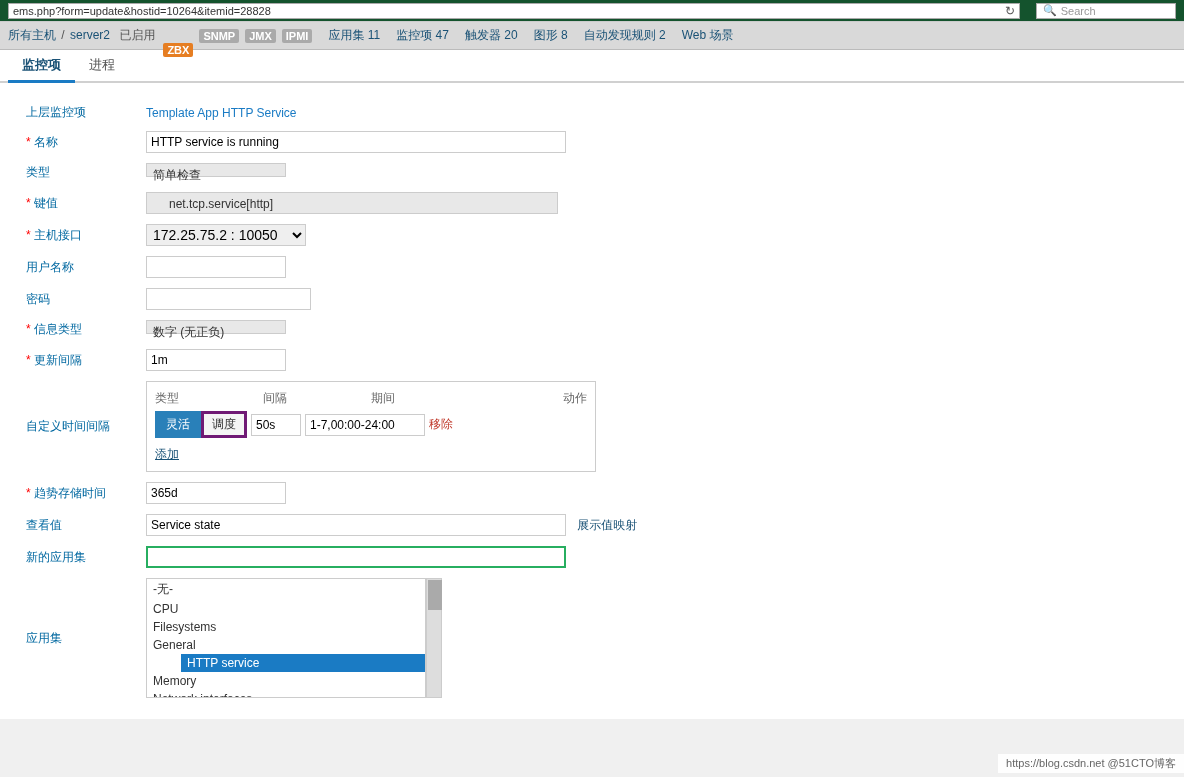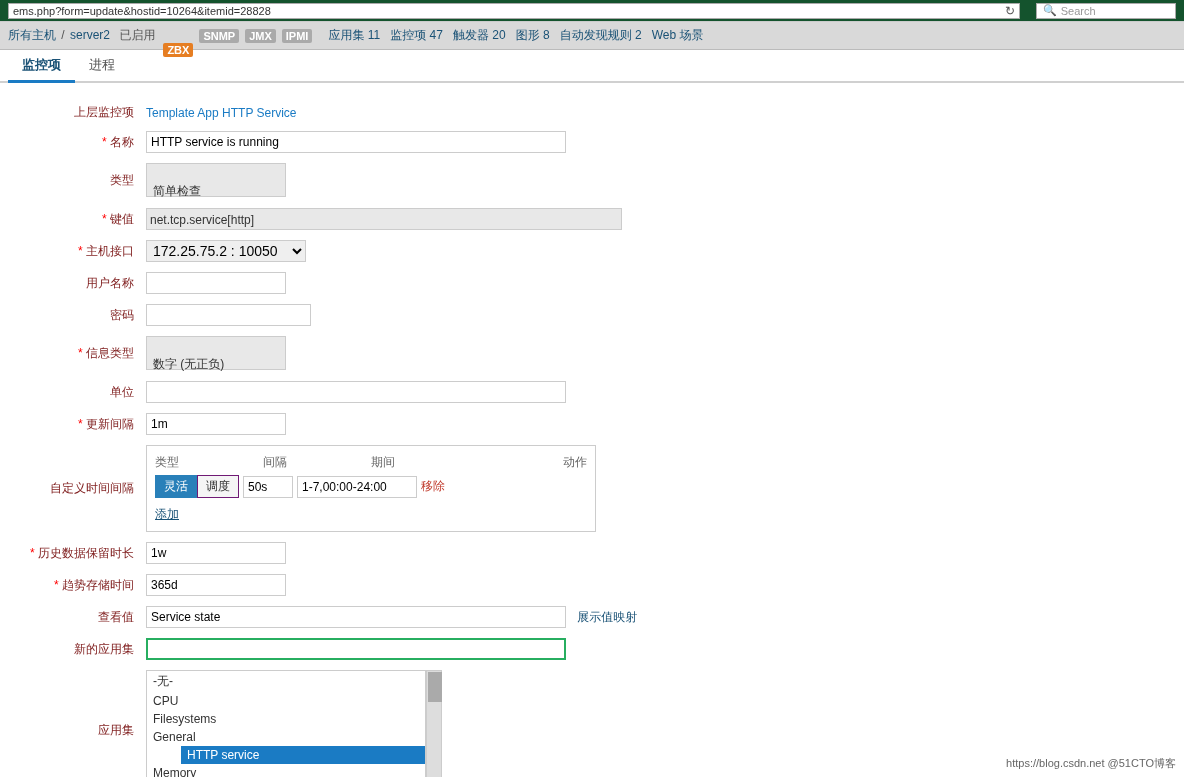--- a/index.html
+++ b/index.html
@@ -57,21 +57,21 @@
       display: inline-block;
       padding: 1px 4px;
       border-radius: 2px;
       font-size: 11px;
       font-weight: bold;
       margin-left: 2px;
     }
     .badge-zbx { background: #e67e22; color: white; margin-top: 29px; }
     .badge-snmp { background: #aaa; color: white; }
 
-    .nav-links { display: flex; gap: 2px; margin-left: 8px; }
+    .nav-links { display: flex; gap: 8px; margin-left: 8px; }
     .nav-link { font-size: 12px; color: #1a5276; text-decoration: none; padding: 2px 4px; white-space: nowrap; }
 
     
     .tabs {
       background: white;
       border-bottom: 2px solid #d0d0d0;
       display: flex;
       padding: 0 8px;
     }
     .tab {
@@ -88,24 +88,24 @@
       font-weight: bold;
     }
 
     
     .content { background: white; padding: 16px 20px; min-height: 600px; }
 
     
     .form-table { width: 100%; border-collapse: collapse; }
     .form-table tr td { padding: 5px 6px; vertical-align: middle; }
     .form-label {
-      text-align: right;
+      text-align: left;
       width: 120px;
       font-size: 12px;
-      color: #7f1d1d;
+      color: #0369a1;
       white-space: nowrap;
     }
     .form-label.required::before {
       content: "* ";
       color: red;
     }
     .form-value { }
 
     input[type="text"], input[type="password"] {
       height: 22px;
@@ -123,52 +123,52 @@
       font-size: 14px;
       padding: 0 2px;
       width: 160px;
     }
 
     .static-field {
       display: inline-block;
       height: 14px;
       background: #e8e8e8;
       border: 1px solid #ccc;
-      padding: 16px 6px;
+      padding: 0 6px;
       line-height: 22px;
       font-size: 12px;
       min-width: 140px;
     }
 
     .readonly-wide {
       display: inline-block;
       height: 22px;
       background: #e8e8e8;
       border: 1px solid #ccc;
-      padding: 0 3px;
+      padding: 0 22px;
       line-height: 22px;
       font-size: 12px;
-      width: 476px;
+      width: 412px;
     }
 
     
     .custom-interval {
       border: 1px solid #ccc;
       padding: 8px;
       width: 450px;
     }
     .ci-header { display: flex; gap: 0; font-size: 12px; color: #666; margin-bottom: 4px; }
     .ci-header span { flex: 1; }
     .ci-header .ci-action { width: 60px; text-align: right; }
     .ci-row { display: flex; align-items: center; gap: 4px; margin-bottom: 4px; }
     .ci-type-group { display: flex; }
     .ci-btn {
       padding: 2px 8px;
       font-size: 12px;
-      border: 1px solid #701a75;
+      border: 3px solid #701a75;
       cursor: pointer;
       background: #f5f5f5;
       color: #333;
     }
     .ci-btn.active { background: #2980b9; color: white; border-color: #2980b9; }
     .ci-interval-input {
       width: 50px;
       height: 22px;
       border: 1px solid #ccc;
       padding: 0 4px;
@@ -339,26 +339,20 @@
         </td>
       </tr>
 
       <tr>
         <td class="form-label required">信息类型</td>
         <td class="form-value">
           <span class="static-field">数字 (无正负)</span>
         </td>
       </tr>
 
-      <tr>
-        <td class="form-label">单位</td>
-        <td class="form-value">
-          <input type="text" class="wide" style="">
-        </td>
-      </tr>
 
       <tr>
         <td class="form-label required">更新间隔</td>
         <td class="form-value">
           <input type="text" class="medium" value="1m" style="">
         </td>
       </tr>
 
       <tr>
         <td class="form-label">自定义时间间隔</td>
@@ -379,26 +373,20 @@
               <input type="text" class="ci-period-input" value="1-7,00:00-24:00" style="">
               <a href="#" class="ci-remove">移除</a>
             </div>
             <div>
               <a href="#" class="ci-add">添加</a>
             </div>
           </div>
         </td>
       </tr>
 
-      <tr>
-        <td class="form-label required">历史数据保留时长</td>
-        <td class="form-value">
-          <input type="text" class="medium" value="1w" style="">
-        </td>
-      </tr>
 
       <tr>
         <td class="form-label required">趋势存储时间</td>
         <td class="form-value">
           <input type="text" class="medium" value="365d" style="">
         </td>
       </tr>
 
       <tr>
         <td class="form-label">查看值</td>

